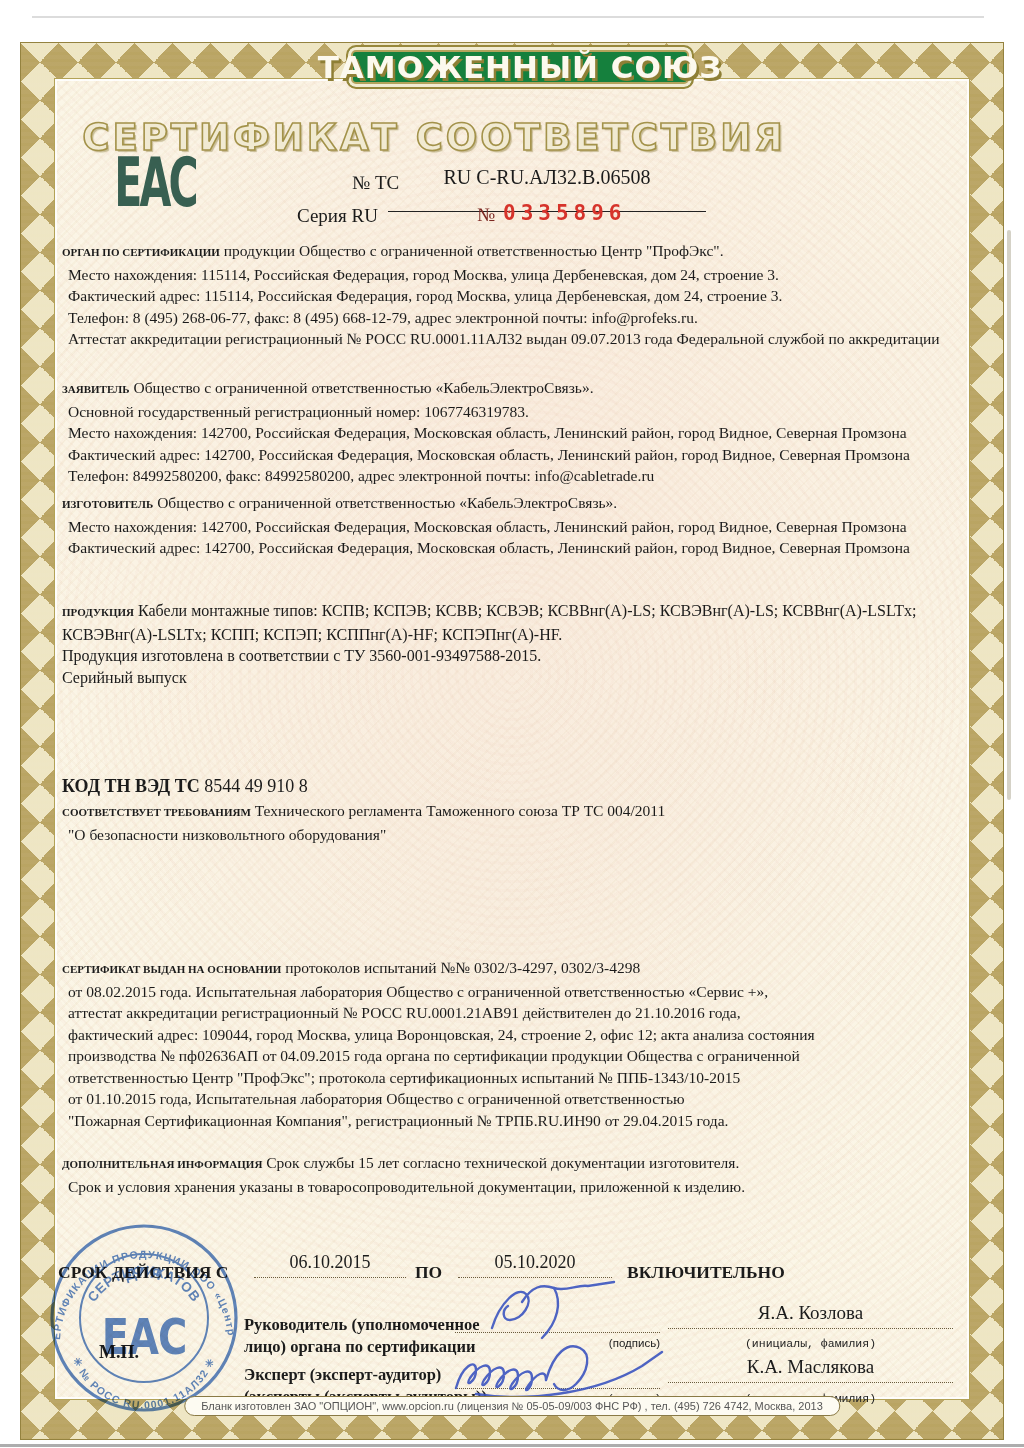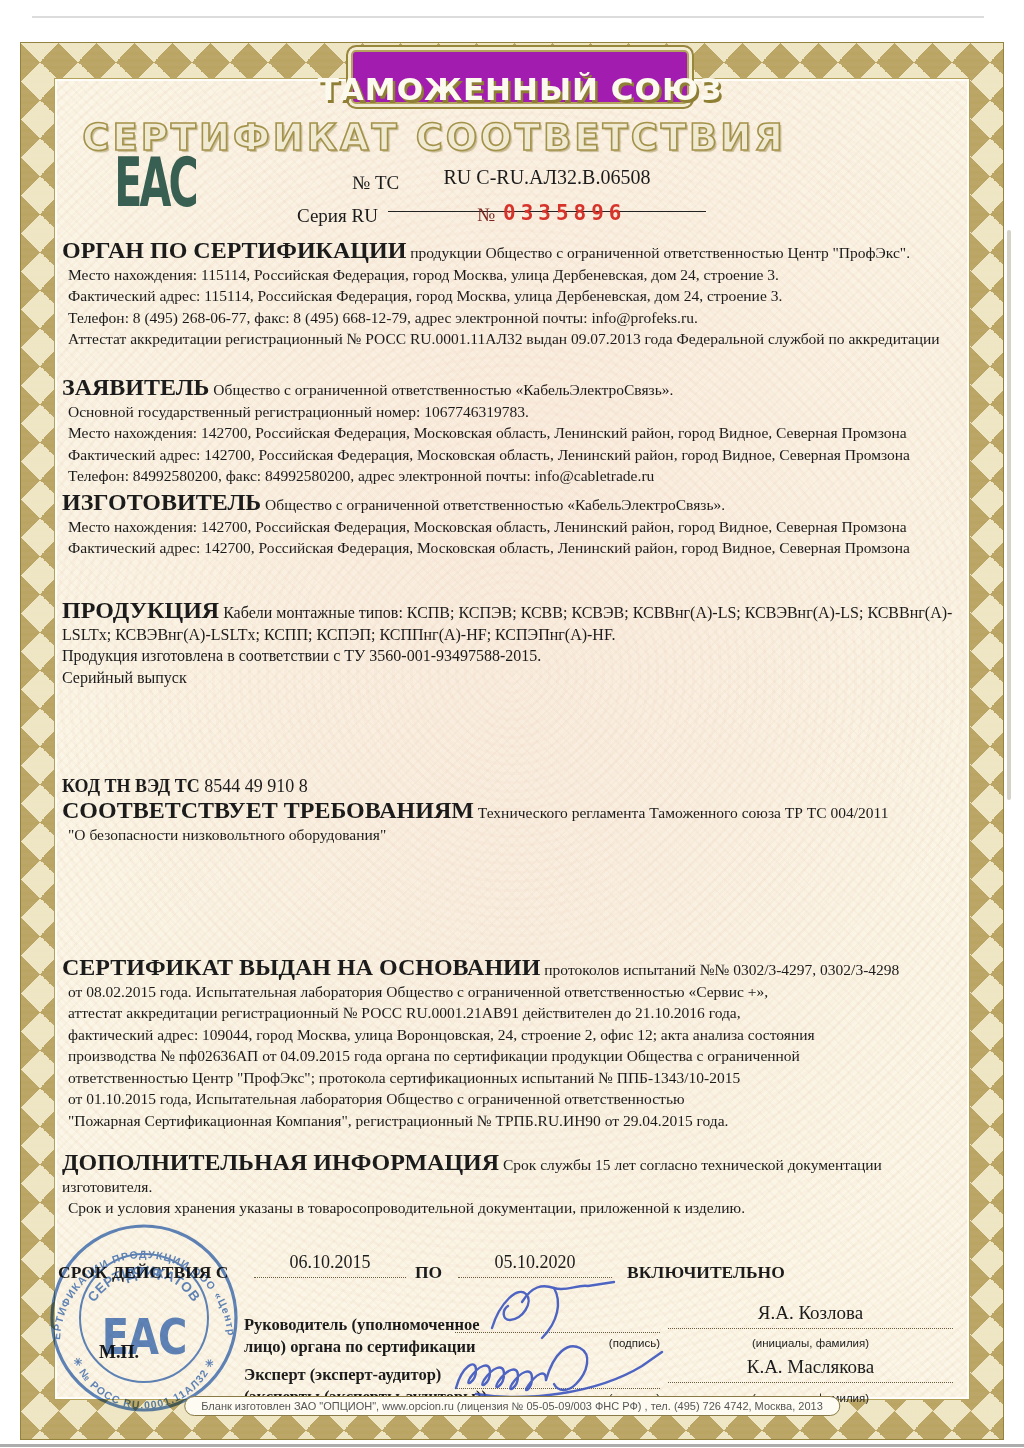--- a/index.html
+++ b/index.html
@@ -23,60 +23,60 @@
         background-color:#fbf6e7;
         background-image:
           radial-gradient(circle at 52% 28%, rgba(243,199,188,.22), rgba(0,0,0,0) 55%),
           radial-gradient(circle at 50% 62%, rgba(238,205,190,.16), rgba(0,0,0,0) 50%),
           repeating-radial-gradient(circle at 50% 45%, rgba(226,168,150,.055) 0 3px, rgba(0,0,0,0) 3px 9px),
           repeating-linear-gradient(45deg, rgba(212,160,140,.06) 0 2px, rgba(0,0,0,0) 2px 7px),
           repeating-linear-gradient(-45deg, rgba(206,186,118,.08) 0 2px, rgba(0,0,0,0) 2px 7px);
         border:1px solid #b3a257;
         box-shadow: inset 0 0 0 2px rgba(255,255,255,.85);}
   
-  .banner{position:absolute;left:346px;top:45px;width:348px;height:64px;z-index:5;
-        background:#a21caf;border:2px solid #97873b;border-radius:10px;box-sizing:border-box;
+  .banner{position:absolute;left:346px;top:45px;width:348px;height:44px;z-index:5;
+        background:#15803d;border:2px solid #97873b;border-radius:10px;box-sizing:border-box;
         box-shadow: inset 0 0 0 3px #f2ecd2, inset 0 0 0 5px #b3a35c;
-        display:flex;align-items:flex-end;justify-content:center;}
+        display:flex;align-items:center;justify-content:center;}
   .banner-text{font-family:"DejaVu Sans", sans-serif;font-weight:800;font-size:31px;letter-spacing:1px;
         color:#fcf9ee;text-shadow:2.5px 2.5px 0 #8e7f35;white-space:nowrap;}
   .eac-logo{position:absolute;left:114px;top:138px;z-index:4;}
   .cert-title{position:absolute;left:0;top:116px;width:868px;text-align:center;z-index:4;
         font-family:"DejaVu Sans", sans-serif;font-weight:800;font-size:37px;letter-spacing:3px;
         color:#f1ead2;-webkit-text-stroke:1.6px #a3924a;
         text-shadow:2px 2px 1px rgba(140,124,58,.45);white-space:nowrap;}
   .no-ts-label{position:absolute;left:352px;top:172px;font-size:19px;z-index:4;}
   .no-ts-value{position:absolute;left:388px;top:166px;width:318px;text-align:center;z-index:4;
         font-size:20px;border-bottom:1.5px solid #222;padding-bottom:22px;}
   .seria-label{position:absolute;left:297px;top:205px;font-size:19px;z-index:4;}
   .seria-no{position:absolute;left:477px;top:204px;font-size:19px;color:#7c2822;z-index:4;}
   .seria-value{position:absolute;left:503px;top:201px;z-index:4;
         font-family:"DejaVu Sans Mono", monospace;font-weight:bold;font-size:21px;
         letter-spacing:5px;color:#d6332b;}
   
   .sec{position:absolute;left:62px;width:906px;font-size:15.5px;line-height:21.5px;z-index:4;}
-  .sec .h{font-weight:bold;font-size:24px;}
+  .sec .h{font-weight:bold;font-size:11px;}
   .sec .ln{padding-left:6px;}
   .sec-products{font-size:16px;}
   .kod{position:absolute;left:62px;top:768px;z-index:4;font-size:18px;margin-top:8px;}
   .kod .h{font-weight:bold;}
   
   .v-label{position:absolute;font-weight:bold;font-size:17.5px;z-index:5;}
   .v-date{position:absolute;top:1252px;height:26px;text-align:center;font-size:18px;z-index:5;
         border-bottom:1.5px dotted #6b5d3f;box-sizing:border-box;}
   
   .mp{position:absolute;left:92px;top:1342px;font-weight:bold;font-size:18px;z-index:5;margin-left:7px;}
   .role{position:absolute;left:244px;font-weight:bold;font-size:16.5px;line-height:22px;z-index:5;}
   .sigline{position:absolute;left:455px;width:205px;border-bottom:1.5px dotted #6b5d3f;z-index:5;}
   .nameline{position:absolute;left:668px;width:285px;text-align:center;font-size:19px;
         border-bottom:1.5px dotted #6b5d3f;padding-bottom:4px;z-index:5;}
   .caption{position:absolute;text-align:center;z-index:5;
         font-family:"Liberation Sans", sans-serif;font-size:11.5px;color:#222;}
   .cap-sig{left:455px;width:205px;text-align:right;}
-  .cap-name{left:668px;width:285px;}
+  .cap-name{left:668px;width:285px;font-family:Liberation Mono, monospace;}
   .signature{position:absolute;z-index:6;}
   .stamp{position:absolute;left:46px;top:1220px;z-index:7;mix-blend-mode:multiply;opacity:.88;}
   
   .footer-pill{position:absolute;left:50%;transform:translateX(-50%);top:1396px;z-index:9;
         background:#fdfbf2;border:1px solid #8a7a45;border-radius:11px;padding:3px 16px;
         font-family:"Liberation Sans", sans-serif;font-size:11px;color:#555;white-space:nowrap;}
 </style>
 </head>
 <body>
 

